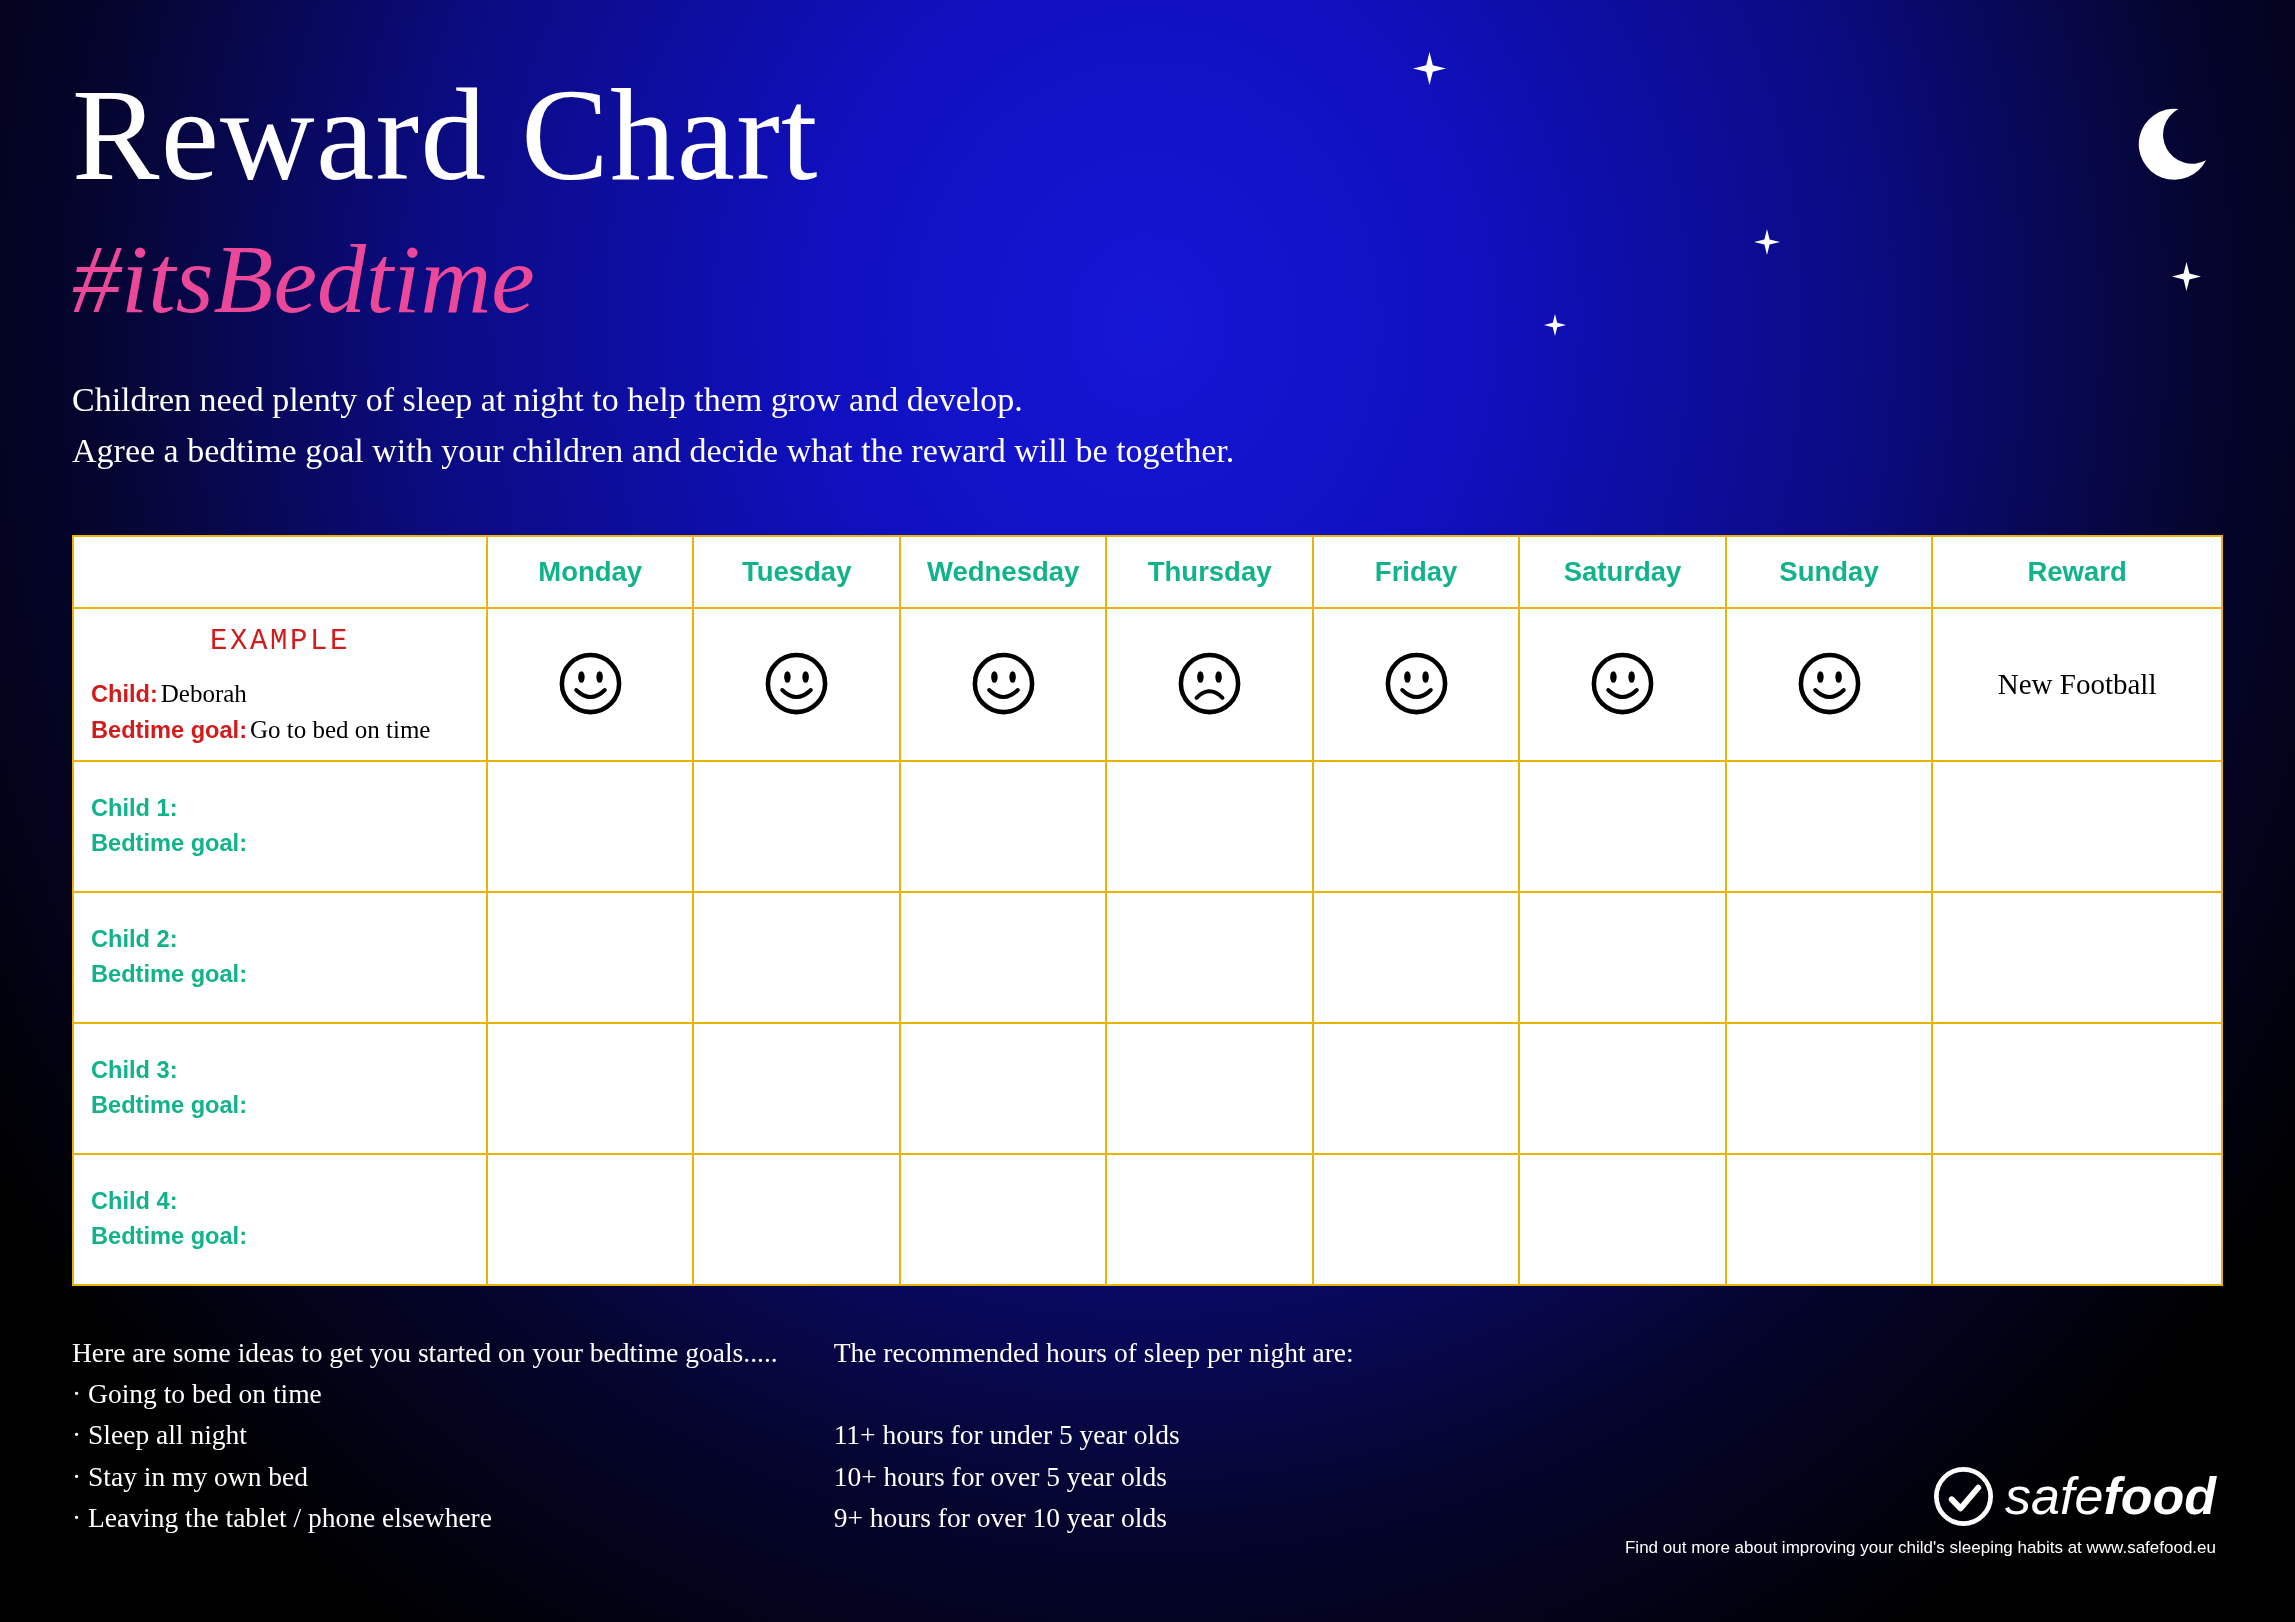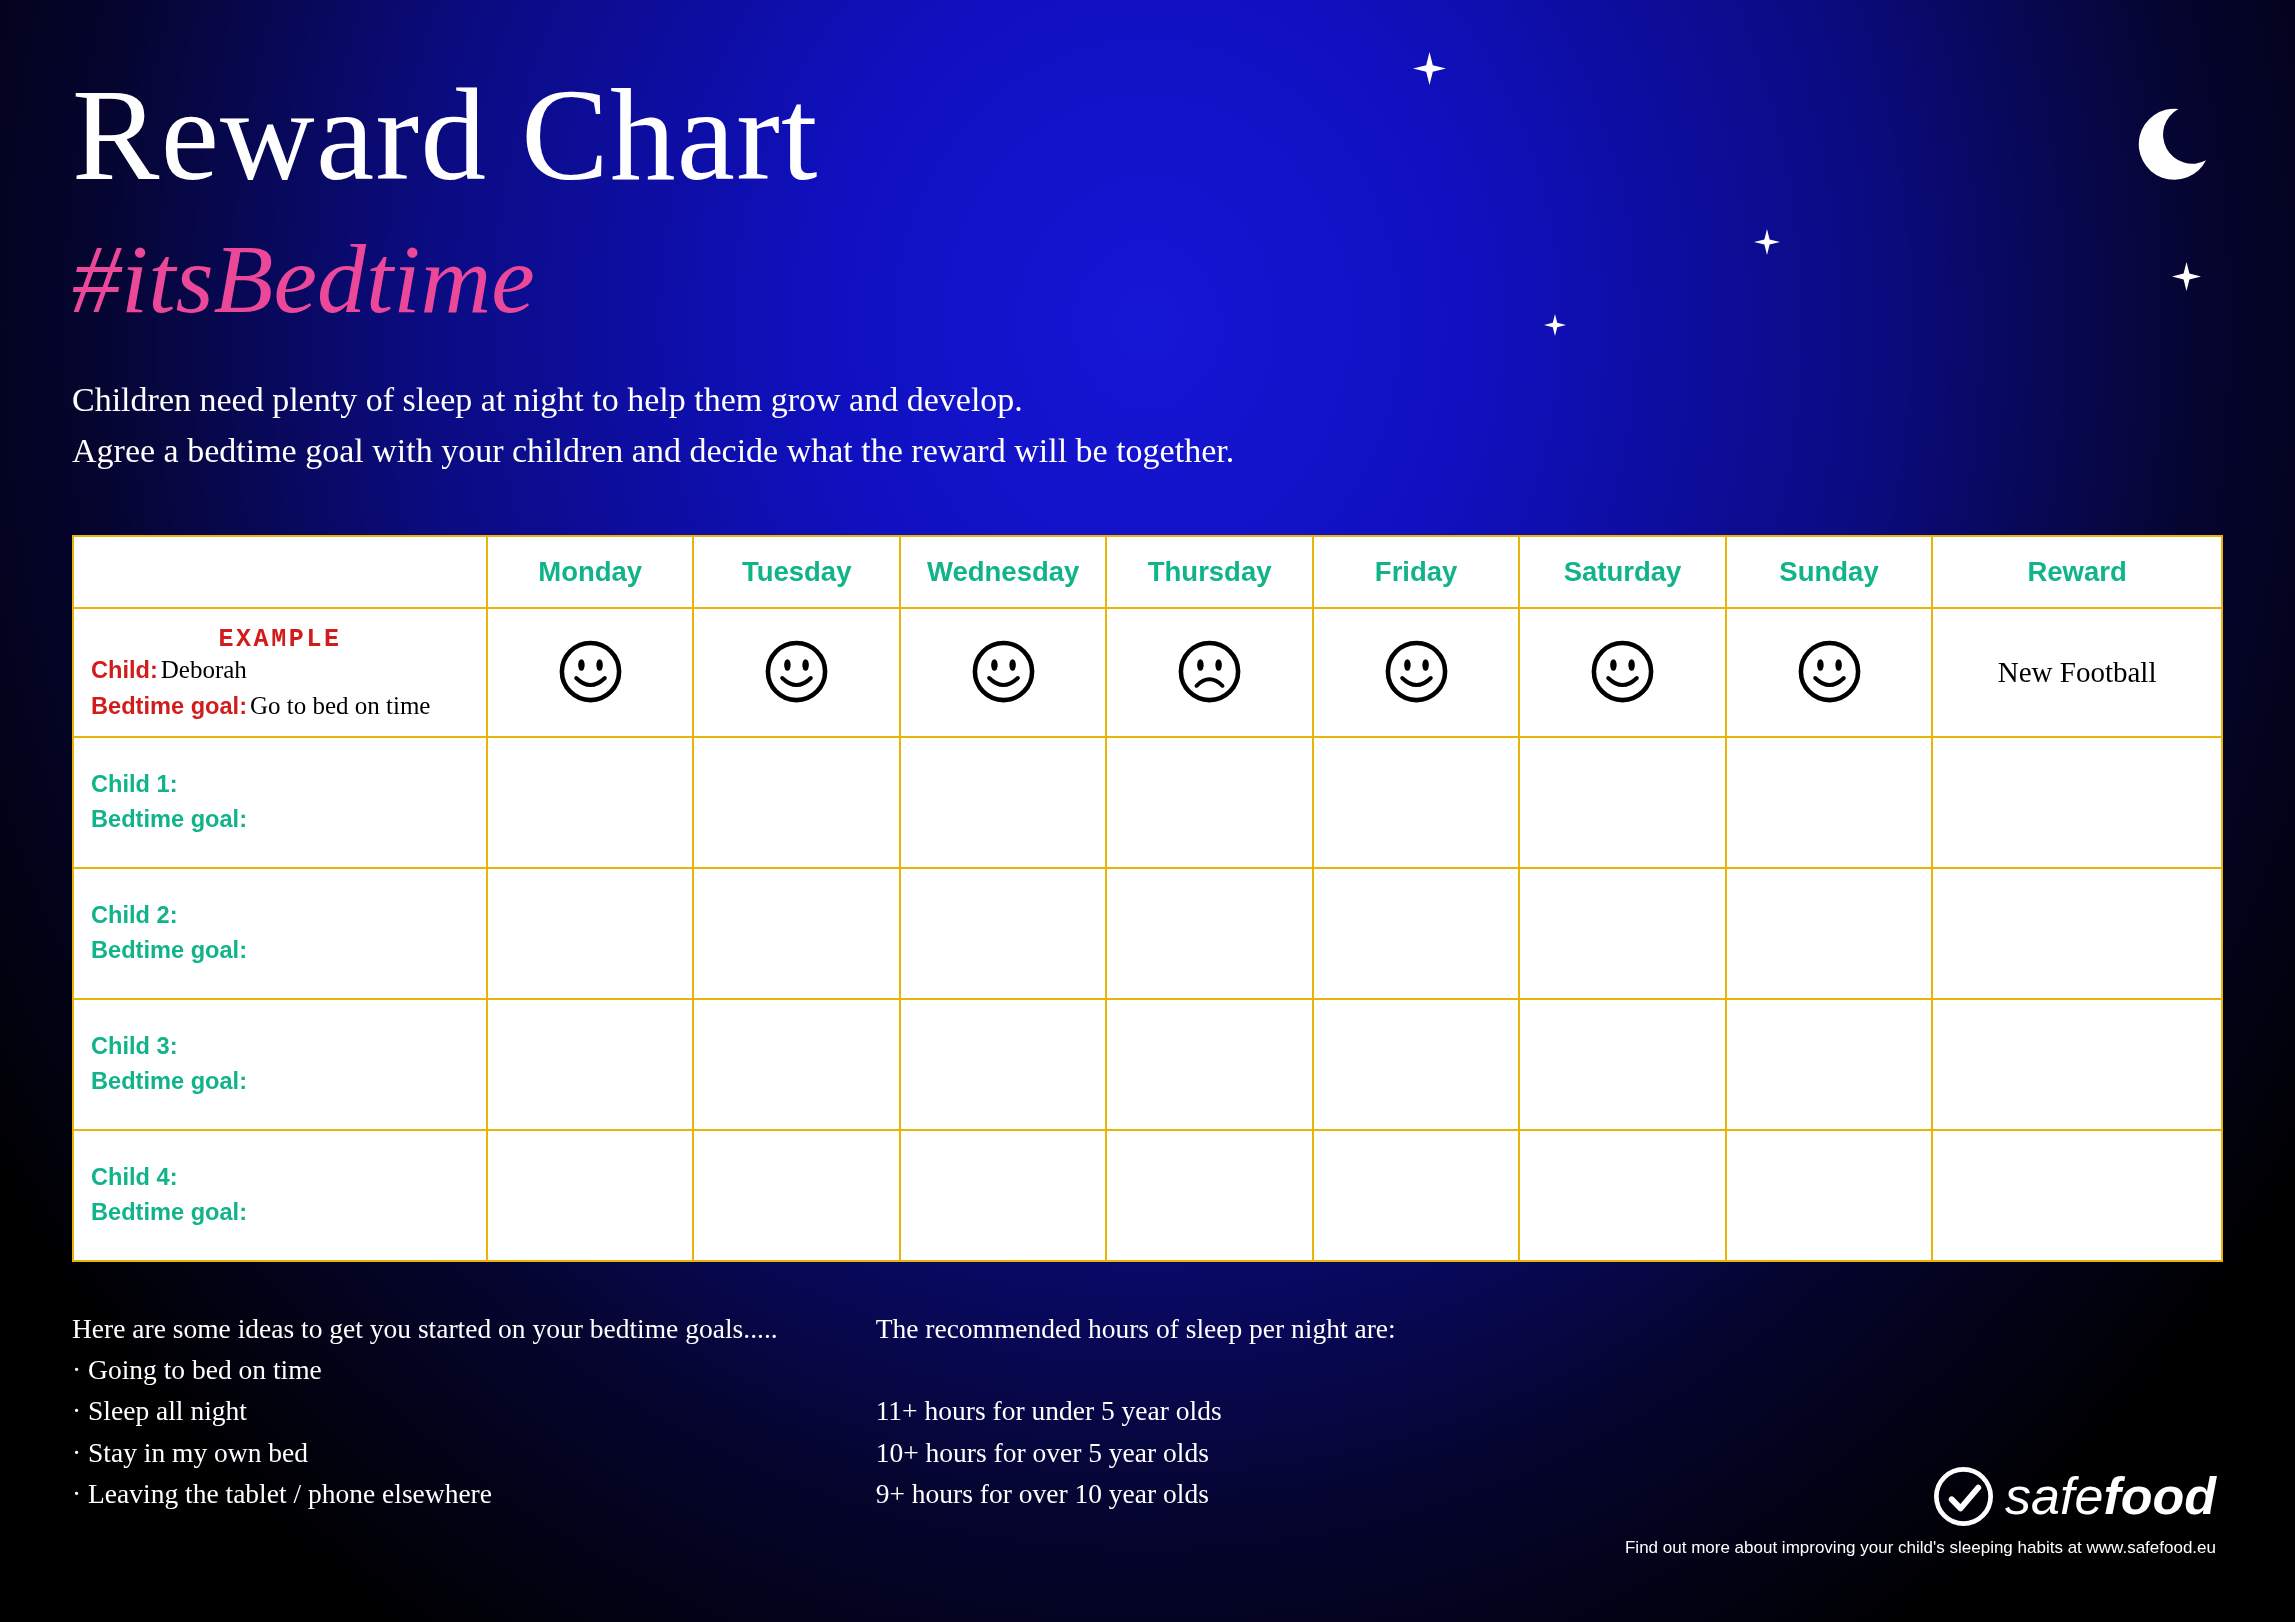--- a/index.html
+++ b/index.html
@@ -60,26 +60,26 @@
     font-weight: bold;
     font-size: 27.5px;
     text-align: center;
     height: 72px;
   }
   table.chart th.corner { background: #fff; }
   .row-label { text-align: left; font-family: Arial, sans-serif; }
   .example-tag {
     color: #d21b1b;
     font-family: "Courier New", monospace;
-    font-weight: bold;
-    font-size: 25px;
+    font-weight: normal;
+    font-size: 29px;
     letter-spacing: 2.6px;
     text-align: center;
     display: block;
-    margin-bottom: 2px;
+    margin-bottom: 22px;
   }
   .child-label { color: #d21b1b; font-size: 23.6px; font-weight: bold; }
   .goal-label { color: #d21b1b; font-size: 23.6px; font-weight: bold; }
   .empty-child-label { color: #10b38a; font-size: 23.6px; font-weight: bold; }
   .empty-goal-label { color: #10b38a; font-size: 23.6px; font-weight: bold; }
   .child-value, .goal-value {
     font-family: "Segoe Script", "Comic Sans MS", cursive;
     font-size: 25px;
     color: #000;
     font-weight: normal;
@@ -89,21 +89,21 @@
   td.emptyday { height: 131px; }
   .face { width: 65px; height: 65px; display: inline-block; }
   .reward-val {
     font-family: "Segoe Script", "Comic Sans MS", cursive;
     font-size: 29px;
     color: #000;
     text-align: center;
   }
   .footer {
     display: flex;
-    gap: 98px;
+    gap: 56px;
     margin-top: 46px;
     color: #fff;
     font-family: "Segoe Script", "Comic Sans MS", cursive;
     font-size: 27.5px;
     line-height: 1.5;
   }
   .footer-col { flex: 0 0 auto; max-width: 916px; }
   .footer-col ul { list-style: none; }
   .footer-col li::before { content: "· "; }
   .logo-block {

